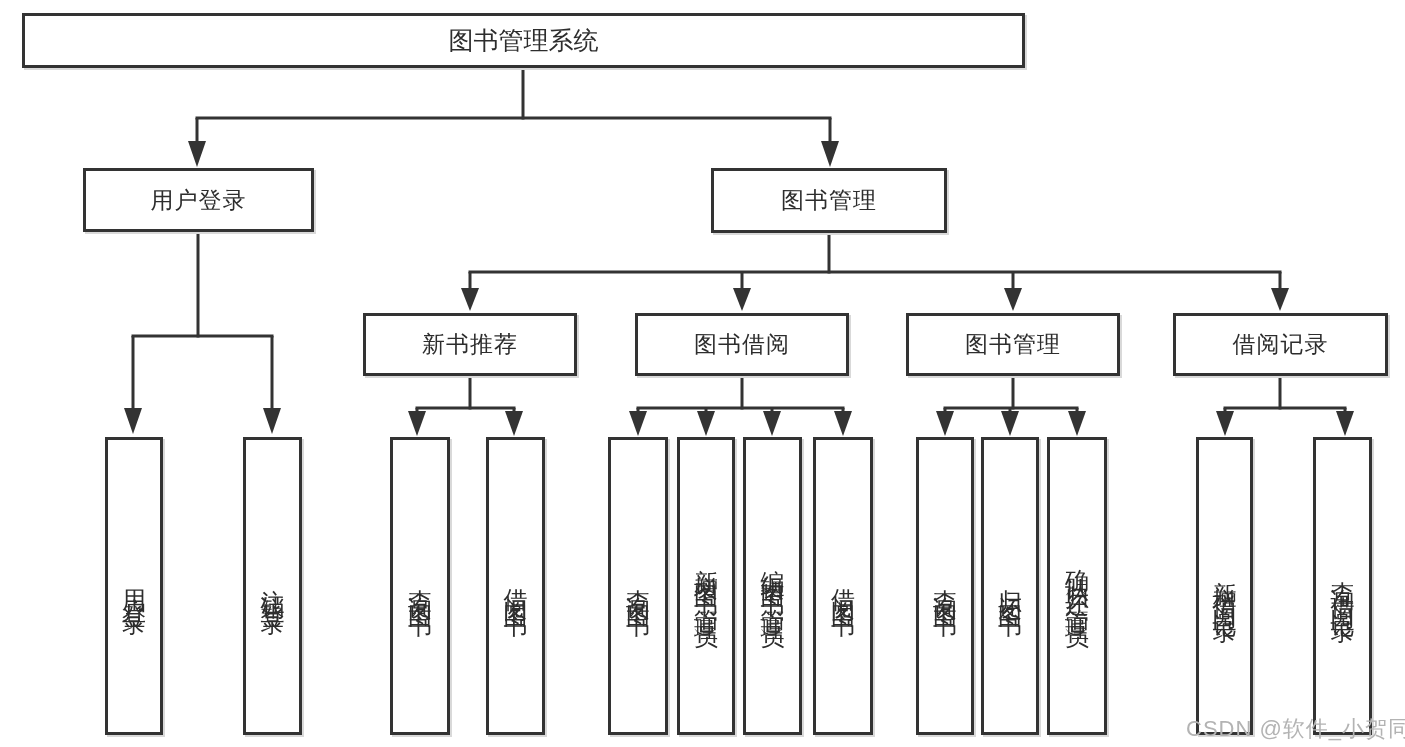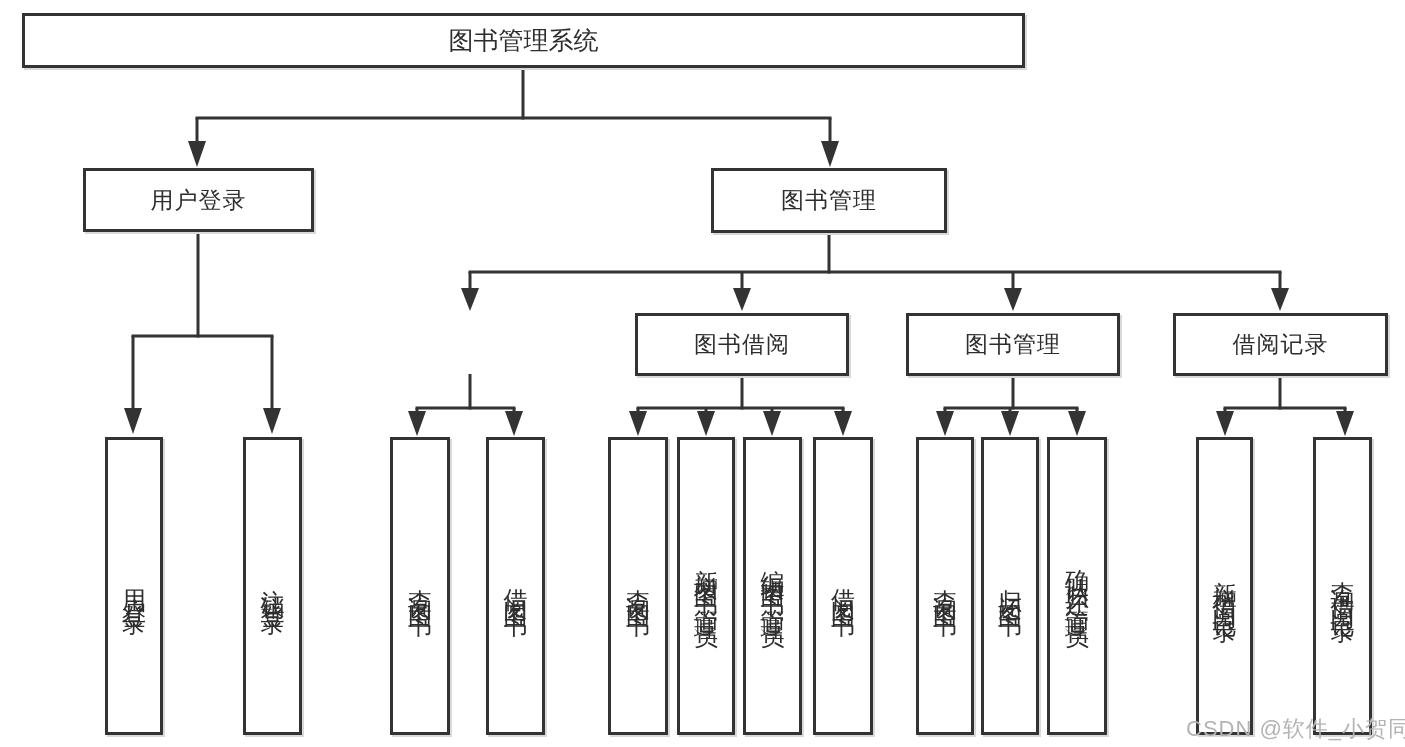--- a/index.html
+++ b/index.html
@@ -119,20 +119,21 @@
       <line x1="1345" y1="408" x2="1345" y2="414"></line>
       <polygon points="1336,411 1354,411 1345,436" stroke="none"></polygon>
     </g>
   </svg>
 
   <div class="bx root-box" style="left:22px; top:13px; width:1003px; height:55px;">图书管理系统</div>
 
   <div class="bx hlabel" style="left:83px; top:168px; width:231px; height:64px;">用户登录</div>
   <div class="bx hlabel" style="left:711px; top:168px; width:236px; height:65px;">图书管理</div>
 
+  <div class="bx hlabel" style="left:363px; top:313px; width:214px; height:63px;">新书推荐</div>
   <div class="bx hlabel" style="left:635px; top:313px; width:214px; height:63px;font-family:Liberation Mono, monospace;">图书借阅</div>
   <div class="bx hlabel" style="left:906px; top:313px; width:214px; height:63px;">图书管理</div>
   <div class="bx hlabel" style="left:1173px; top:313px; width:215px; height:63px;">借阅记录</div>
 
   <div class="bx leaf" style="left:105px; top:437px; width:58px; height:298px;">用户登录</div>
   <div class="bx leaf" style="left:243px; top:437px; width:59px; height:298px;">注销登录</div>
 
   <div class="bx leaf" style="left:390px; top:437px; width:60px; height:298px;">查询图书</div>
   <div class="bx leaf" style="left:486px; top:437px; width:59px; height:298px;">借阅图书</div>
 

